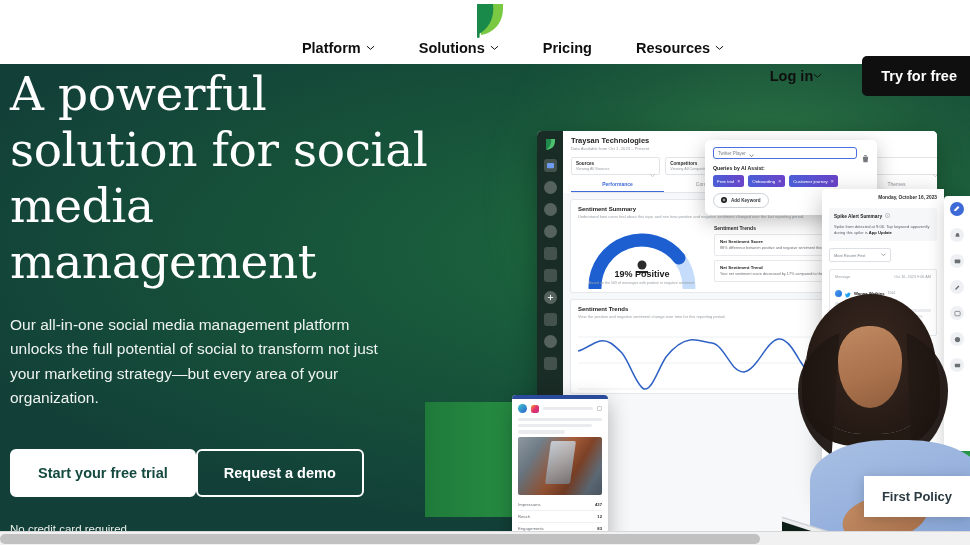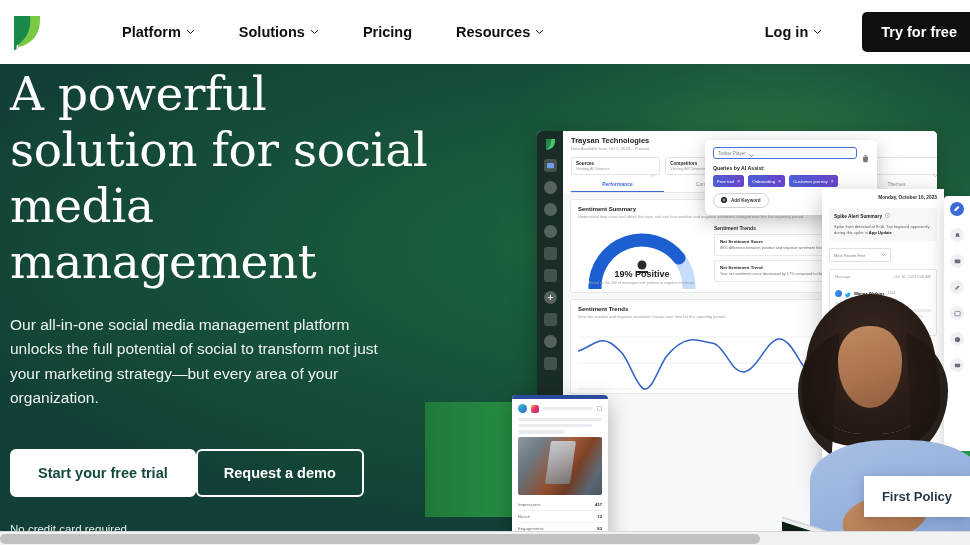--- a/index.html
+++ b/index.html
@@ -10,34 +10,35 @@
     position: relative;
   }
 
   
   .nav {
     position: absolute; top: 0; left: 0;
     width: 970px; height: 64px;
     background: #ffffff;
     display: flex; align-items: center;
     z-index: 50;
+    flex-direction: column;
   }
   .logo { margin-left: 10px; width: 34px; height: 40px; display:block; }
   .nav-links { display: flex; align-items: center; margin-left: 56px; gap: 0px; }
   .nav-link {
     font-size: 14.5px; font-weight: bold; color: #0f0f0f;
     padding: 0 22px; cursor: pointer; white-space: nowrap;
     display: flex; align-items: center; gap: 5px;
   }
   .chev { display:inline-block; width: 9px; height: 9px; position: relative; top: -1px; }
   .chev svg { display:block; }
   .nav-right { margin-left: auto; display: flex; align-items: center; gap: 0; }
   .login-link {
     font-size: 14.5px; font-weight: bold; color: #0f0f0f;
-    display: flex; align-items: center; gap: 5px; padding: 0 24px; cursor: pointer;
+    display: flex; align-items: center; padding: 0 24px; cursor: pointer;
   }
   .btn-outline-dark {
     border: 2px solid #0f0f0f; border-radius: 5px;
     background: #fff; color: #0f0f0f;
     font-size: 14.5px; font-weight: bold;
     padding: 10px 17px; cursor: pointer; white-space: nowrap;
     font-family: "Liberation Sans", sans-serif;
   }
   .btn-dark {
     background: #0f0f0f; color: #fff; border: none; border-radius: 5px;

